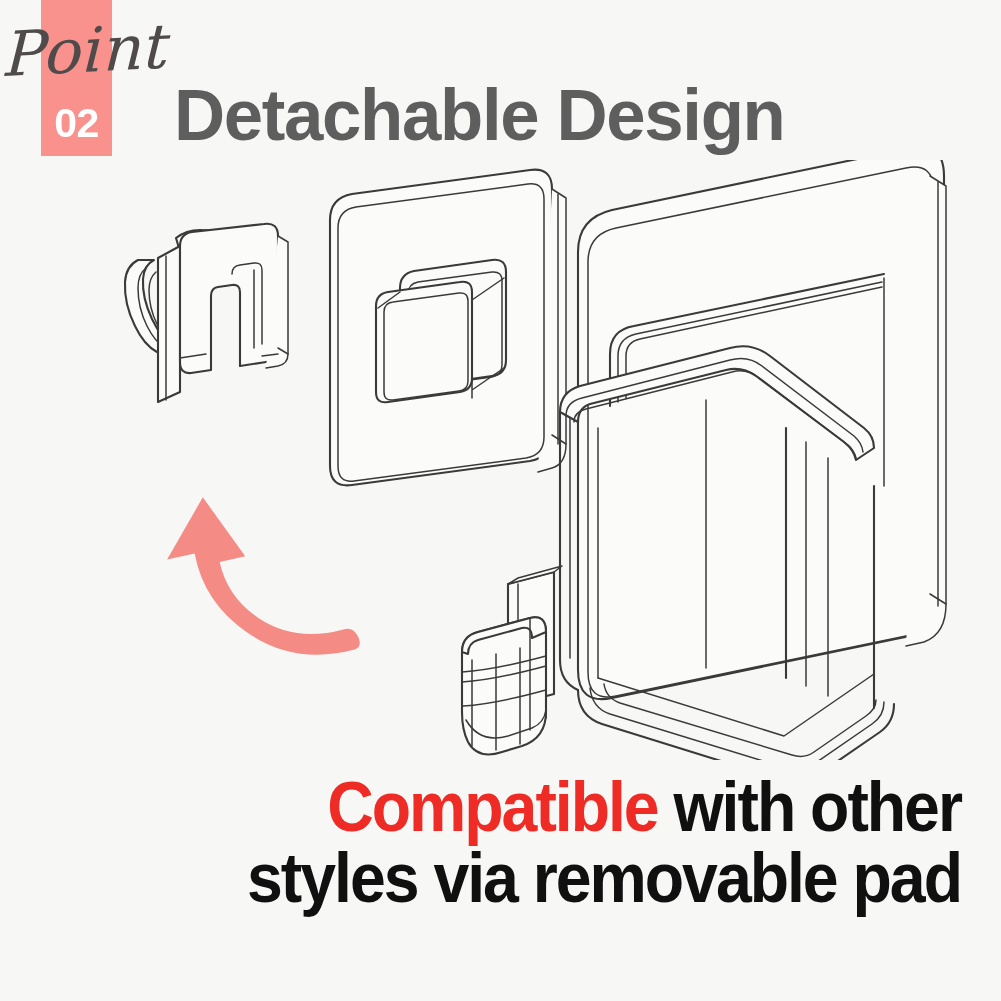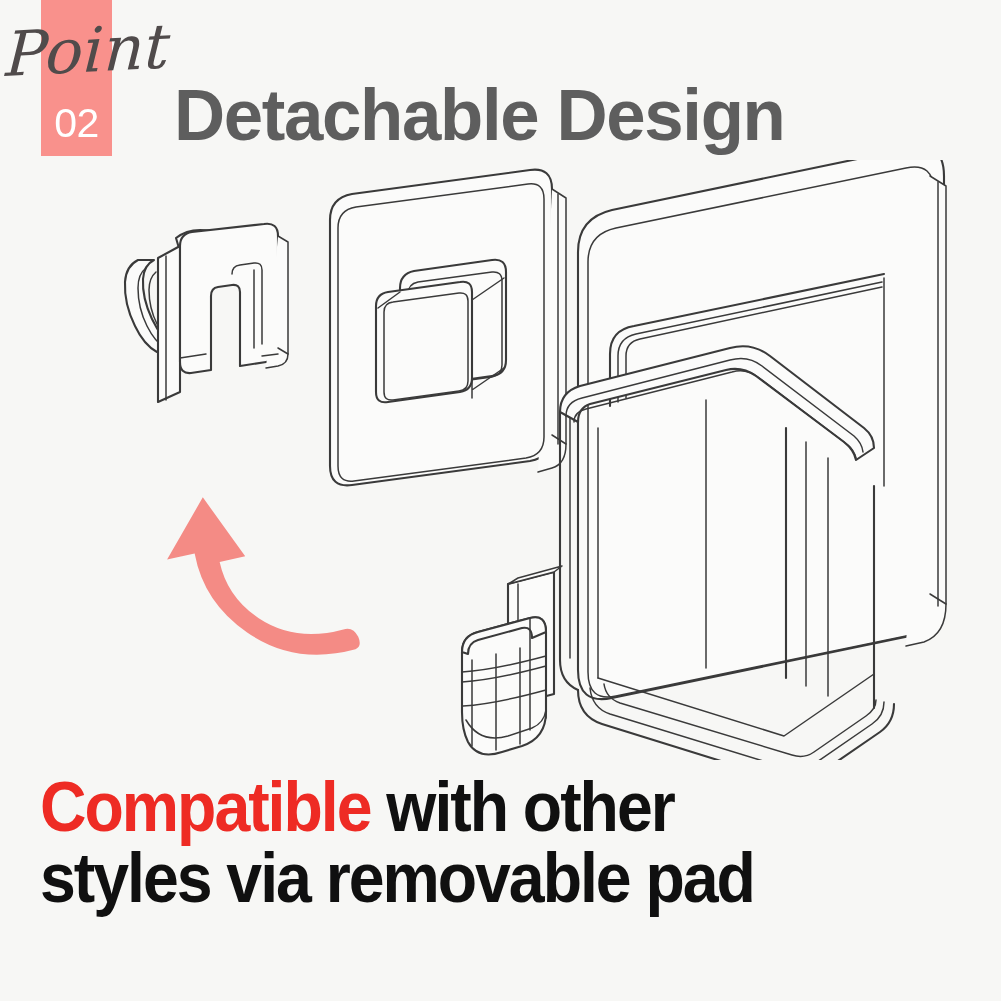--- a/index.html
+++ b/index.html
@@ -48,21 +48,21 @@
     position: absolute;
     left: 41px;
     top: 95px;
     width: 71px;
     height: 56px;
     display: flex;
     align-items: center;
     justify-content: center;
     color: #ffffff;
     font-size: 41px;
-    font-weight: 400;
+    font-weight: 700;
     letter-spacing: -0.5px;
     line-height: 1;
   }
 
   
   #headline {
     position: absolute;
     left: 174px;
     top: 78px;
     color: #5e5e5e;
@@ -83,21 +83,21 @@
     width: 1001px;
     height: 600px;
   }
 
   
   #caption {
     position: absolute;
     left: 0;
     top: 772px;
     width: 1001px;
-    text-align: left;
+    text-align: right;
     line-height: 1.02;
   }
   .cap-line {
     display: block;
     font-size: 70px;
     font-weight: 700;
     letter-spacing: -2.2px;
     color: #101010;
     white-space: nowrap;
     transform: scaleX(0.92);

